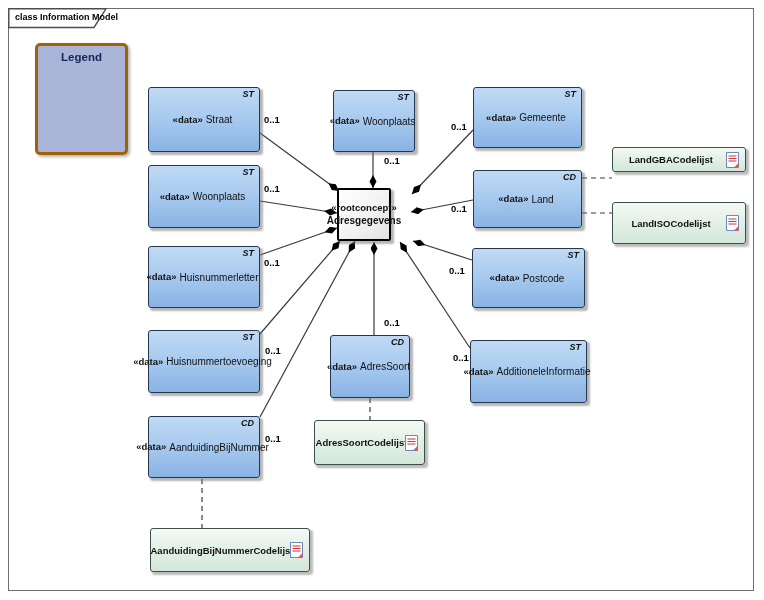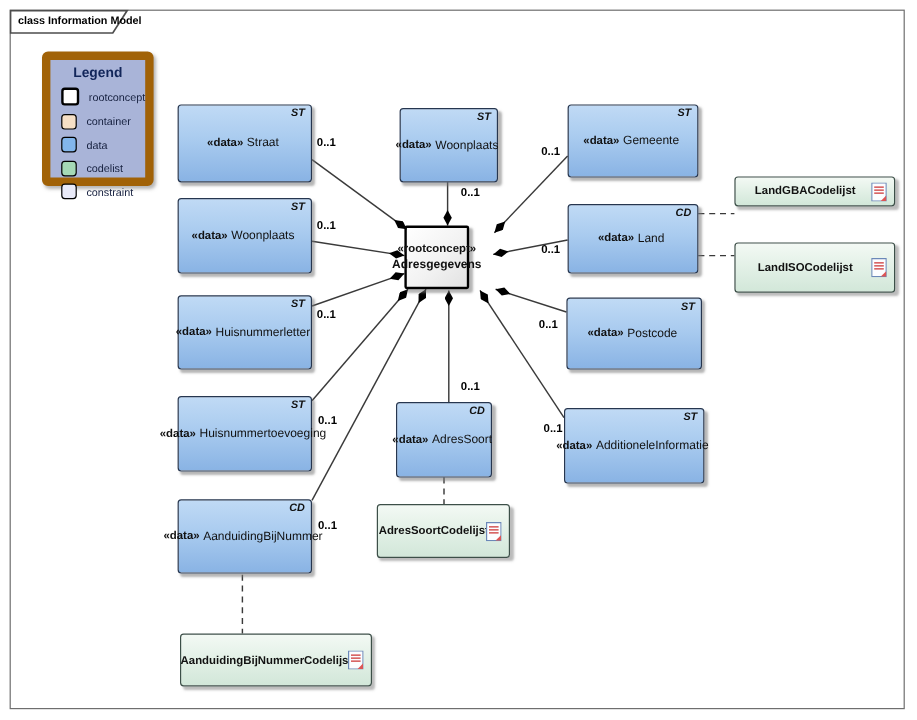--- a/index.html
+++ b/index.html
@@ -17,21 +17,21 @@
   .frame-tab-svg { position:absolute; left:8px; top:8px; }
   .frame-tab-label {
     position:absolute; left:15px; top:12px; font-size:9px; font-weight:bold; color:#000;
     white-space:nowrap;
   }
   
   svg.connectors { position:absolute; left:0; top:0; }
   
   .legend {
     position:absolute; left:35px; top:43px; width:93px; height:112px;
-    background:#a9b4d8; border:7px solid #a16207; border-radius:5px;
+    background:#a9b4d8; border:3px solid #a16207; border-radius:5px;
     box-shadow:2px 2px 3px rgba(110,110,110,.5); box-sizing:border-box;
   }
   .legend-title { text-align:center; font-weight:bold; font-size:11.5px; color:#12265a; margin-top:5px; }
   .legend-items { margin-top:6px; padding-left:9px; display:flex; flex-direction:column; gap:6.5px; }
   .legend-item { display:flex; align-items:center; gap:8px; }
   .swatch { width:11px; height:11px; border:1.7px solid #000; border-radius:3px; background:#fff; flex:0 0 auto; }
   .swatch.thick { border-width:2.2px; }
   .legend-item .lbl { font-size:9px; color:#16203f; }
   
   .node {
@@ -101,42 +101,20 @@
   <g stroke="#3a3a3a" stroke-width="1.2" stroke-dasharray="5,4" fill="none">
     <line x1="582" y1="178" x2="612" y2="178"></line>
     <line x1="582" y1="213" x2="612" y2="213"></line>
     <line x1="370" y1="398" x2="370" y2="420"></line>
     <line x1="202" y1="479" x2="202" y2="528"></line>
   </g>
 </svg>
 
 <div class="legend">
   <div class="legend-title">Legend</div>
-  <div class="legend-items">
-    <div class="legend-item">
-      <span class="swatch thick" style="background: rgb(255, 255, 255);"></span>
-      <span class="lbl">rootconcept</span>
-    </div>
-    <div class="legend-item">
-      <span class="swatch" style="background: rgb(245, 223, 198);"></span>
-      <span class="lbl">container</span>
-    </div>
-    <div class="legend-item">
-      <span class="swatch" style="background: rgb(130, 182, 236);"></span>
-      <span class="lbl">data</span>
-    </div>
-    <div class="legend-item">
-      <span class="swatch" style="background: rgb(165, 217, 182);"></span>
-      <span class="lbl">codelist</span>
-    </div>
-    <div class="legend-item">
-      <span class="swatch" style="background: rgb(233, 234, 248);"></span>
-      <span class="lbl">constraint</span>
-    </div>
-  </div>
 </div>
 
 <div class="node" style="left:148px; top:87px; width:112px; height:65px;">
   <span class="tag">ST</span>
   <span class="stereo">«data»</span>
   <span class="name">Straat</span>
 </div>
 <div class="node" style="left:148px; top:165px; width:112px; height:63px;">
   <span class="tag">ST</span>
   <span class="stereo">«data»</span>

